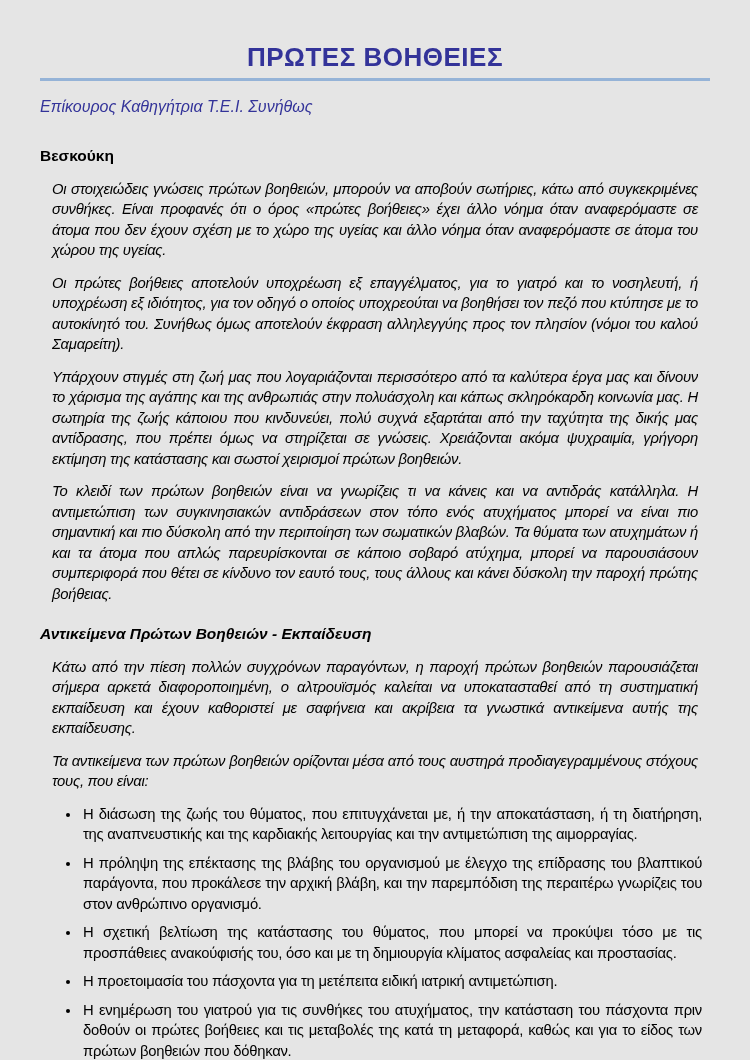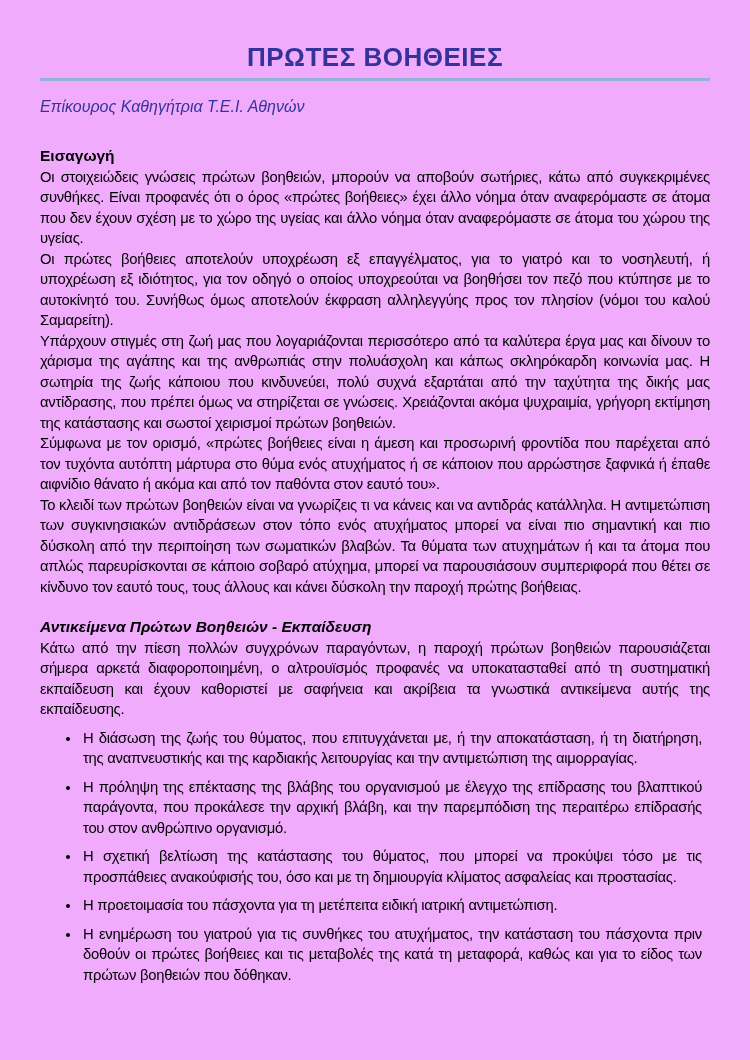--- a/index.html
+++ b/index.html
@@ -6,21 +6,21 @@
     margin: 0;
     padding: 0;
     background: #ffffff;
   }
   .page {
     position: relative;
     width: 750px;
     height: 1060px;
     box-sizing: border-box;
     padding: 42px 40px 0 40px;
-    background: #f0abfc;
+    background: #e5e5e5;
     overflow: hidden;
     font-family: "Liberation Sans", sans-serif;
     color: #000000;
   }
   .doc-title {
     margin: 0;
     text-align: center;
     font-size: 26px;
     font-weight: bold;
     letter-spacing: 0.5px;
@@ -54,26 +54,27 @@
     line-height: 20.5px;
   }
   .heading-intro {
     margin-top: 30px;
   }
   .heading-objectives {
     margin-top: 20px;
     font-style: italic;
   }
   .body-par {
-    margin: 0;
+    margin: 12px;
     font-size: 14.8px;
     letter-spacing: -0.25px;
     line-height: 20.5px;
     text-align: justify;
     color: #000000;
+    font-style: italic;
   }
   .bullet-list {
     margin: 0;
     padding: 0 0 0 33px;
     list-style: disc outside;
   }
   .bullet-list li {
     margin: 8px;
     font-size: 14.8px;
     letter-spacing: -0.25px;
@@ -84,33 +85,33 @@
   }
 </style>
 </head>
 <body>
 
 <div class="page">
 
   <h1 class="doc-title">ΠΡΩΤΕΣ ΒΟΗΘΕΙΕΣ</h1>
   <hr class="title-rule">
 
-  <p class="affiliation">Επίκουρος Καθηγήτρια Τ.Ε.Ι. Αθηνών</p>
+  <p class="affiliation">Επίκουρος Καθηγήτρια Τ.Ε.Ι. Συνήθως</p>
 
-  <h2 class="section-heading heading-intro">Εισαγωγή</h2>
+  <h2 class="section-heading heading-intro">Βεσκούκη</h2>
   <p class="body-par">Οι στοιχειώδεις γνώσεις πρώτων βοηθειών, μπορούν να αποβούν σωτήριες, κάτω από συγκεκριμένες συνθήκες. Είναι προφανές ότι ο όρος «πρώτες βοήθειες» έχει άλλο νόημα όταν αναφερόμαστε σε άτομα που δεν έχουν σχέση με το χώρο της υγείας και άλλο νόημα όταν αναφερόμαστε σε άτομα του χώρου της υγείας.</p>
   <p class="body-par">Οι πρώτες βοήθειες αποτελούν υποχρέωση εξ επαγγέλματος, για το γιατρό και το νοσηλευτή, ή υποχρέωση εξ ιδιότητος, για τον οδηγό ο οποίος υποχρεούται να βοηθήσει τον πεζό που κτύπησε με το αυτοκίνητό του. Συνήθως όμως αποτελούν έκφραση αλληλεγγύης προς τον πλησίον (νόμοι του καλού Σαμαρείτη).</p>
   <p class="body-par">Υπάρχουν στιγμές στη ζωή μας που λογαριάζονται περισσότερο από τα καλύτερα έργα μας και δίνουν το χάρισμα της αγάπης και της ανθρωπιάς στην πολυάσχολη και κάπως σκληρόκαρδη κοινωνία μας. Η σωτηρία της ζωής κάποιου που κινδυνεύει, πολύ συχνά εξαρτάται από την ταχύτητα της δικής μας αντίδρασης, που πρέπει όμως να στηρίζεται σε γνώσεις. Χρειάζονται ακόμα ψυχραιμία, γρήγορη εκτίμηση της κατάστασης και σωστοί χειρισμοί πρώτων βοηθειών.</p>
-  <p class="body-par">Σύμφωνα με τον ορισμό, «πρώτες βοήθειες είναι η άμεση και προσωρινή φροντίδα που παρέχεται από τον τυχόντα αυτόπτη μάρτυρα στο θύμα ενός ατυχήματος ή σε κάποιον που αρρώστησε ξαφνικά ή έπαθε αιφνίδιο θάνατο ή ακόμα και από τον παθόντα στον εαυτό του».</p>
   <p class="body-par">Το κλειδί των πρώτων βοηθειών είναι να γνωρίζεις τι να κάνεις και να αντιδράς κατάλληλα. Η αντιμετώπιση των συγκινησιακών αντιδράσεων στον τόπο ενός ατυχήματος μπορεί να είναι πιο σημαντική και πιο δύσκολη από την περιποίηση των σωματικών βλαβών. Τα θύματα των ατυχημάτων ή και τα άτομα που απλώς παρευρίσκονται σε κάποιο σοβαρό ατύχημα, μπορεί να παρουσιάσουν συμπεριφορά που θέτει σε κίνδυνο τον εαυτό τους, τους άλλους και κάνει δύσκολη την παροχή πρώτης βοήθειας.</p>
 
   <h2 class="section-heading heading-objectives">Αντικείμενα Πρώτων Βοηθειών - Εκπαίδευση</h2>
-  <p class="body-par">Κάτω από την πίεση πολλών συγχρόνων παραγόντων, η παροχή πρώτων βοηθειών παρουσιάζεται σήμερα αρκετά διαφοροποιημένη, ο αλτρουϊσμός προφανές να υποκατασταθεί από τη συστηματική εκπαίδευση και έχουν καθοριστεί με σαφήνεια και ακρίβεια τα γνωστικά αντικείμενα αυτής της εκπαίδευσης.</p>
+  <p class="body-par">Κάτω από την πίεση πολλών συγχρόνων παραγόντων, η παροχή πρώτων βοηθειών παρουσιάζεται σήμερα αρκετά διαφοροποιημένη, ο αλτρουϊσμός καλείται να υποκατασταθεί από τη συστηματική εκπαίδευση και έχουν καθοριστεί με σαφήνεια και ακρίβεια τα γνωστικά αντικείμενα αυτής της εκπαίδευσης.</p>
+  <p class="body-par">Τα αντικείμενα των πρώτων βοηθειών ορίζονται μέσα από τους αυστηρά προδιαγεγραμμένους στόχους τους, που είναι:</p>
 
   <ul class="bullet-list">
     <li>Η διάσωση της ζωής του θύματος, που επιτυγχάνεται με, ή την αποκατάσταση, ή τη διατήρηση, της αναπνευστικής και της καρδιακής λειτουργίας και την αντιμετώπιση της αιμορραγίας.</li>
-    <li>Η πρόληψη της επέκτασης της βλάβης του οργανισμού με έλεγχο της επίδρασης του βλαπτικού παράγοντα, που προκάλεσε την αρχική βλάβη, και την παρεμπόδιση της περαιτέρω επίδρασής του στον ανθρώπινο οργανισμό.</li>
+    <li>Η πρόληψη της επέκτασης της βλάβης του οργανισμού με έλεγχο της επίδρασης του βλαπτικού παράγοντα, που προκάλεσε την αρχική βλάβη, και την παρεμπόδιση της περαιτέρω γνωρίζεις του στον ανθρώπινο οργανισμό.</li>
     <li>Η σχετική βελτίωση της κατάστασης του θύματος, που μπορεί να προκύψει τόσο με τις προσπάθειες ανακούφισής του, όσο και με τη δημιουργία κλίματος ασφαλείας και προστασίας.</li>
     <li>Η προετοιμασία του πάσχοντα για τη μετέπειτα ειδική ιατρική αντιμετώπιση.</li>
     <li>Η ενημέρωση του γιατρού για τις συνθήκες του ατυχήματος, την κατάσταση του πάσχοντα πριν δοθούν οι πρώτες βοήθειες και τις μεταβολές της κατά τη μεταφορά, καθώς και για το είδος των πρώτων βοηθειών που δόθηκαν.</li>
   </ul>
 
 </div>
 
 </body></html>

